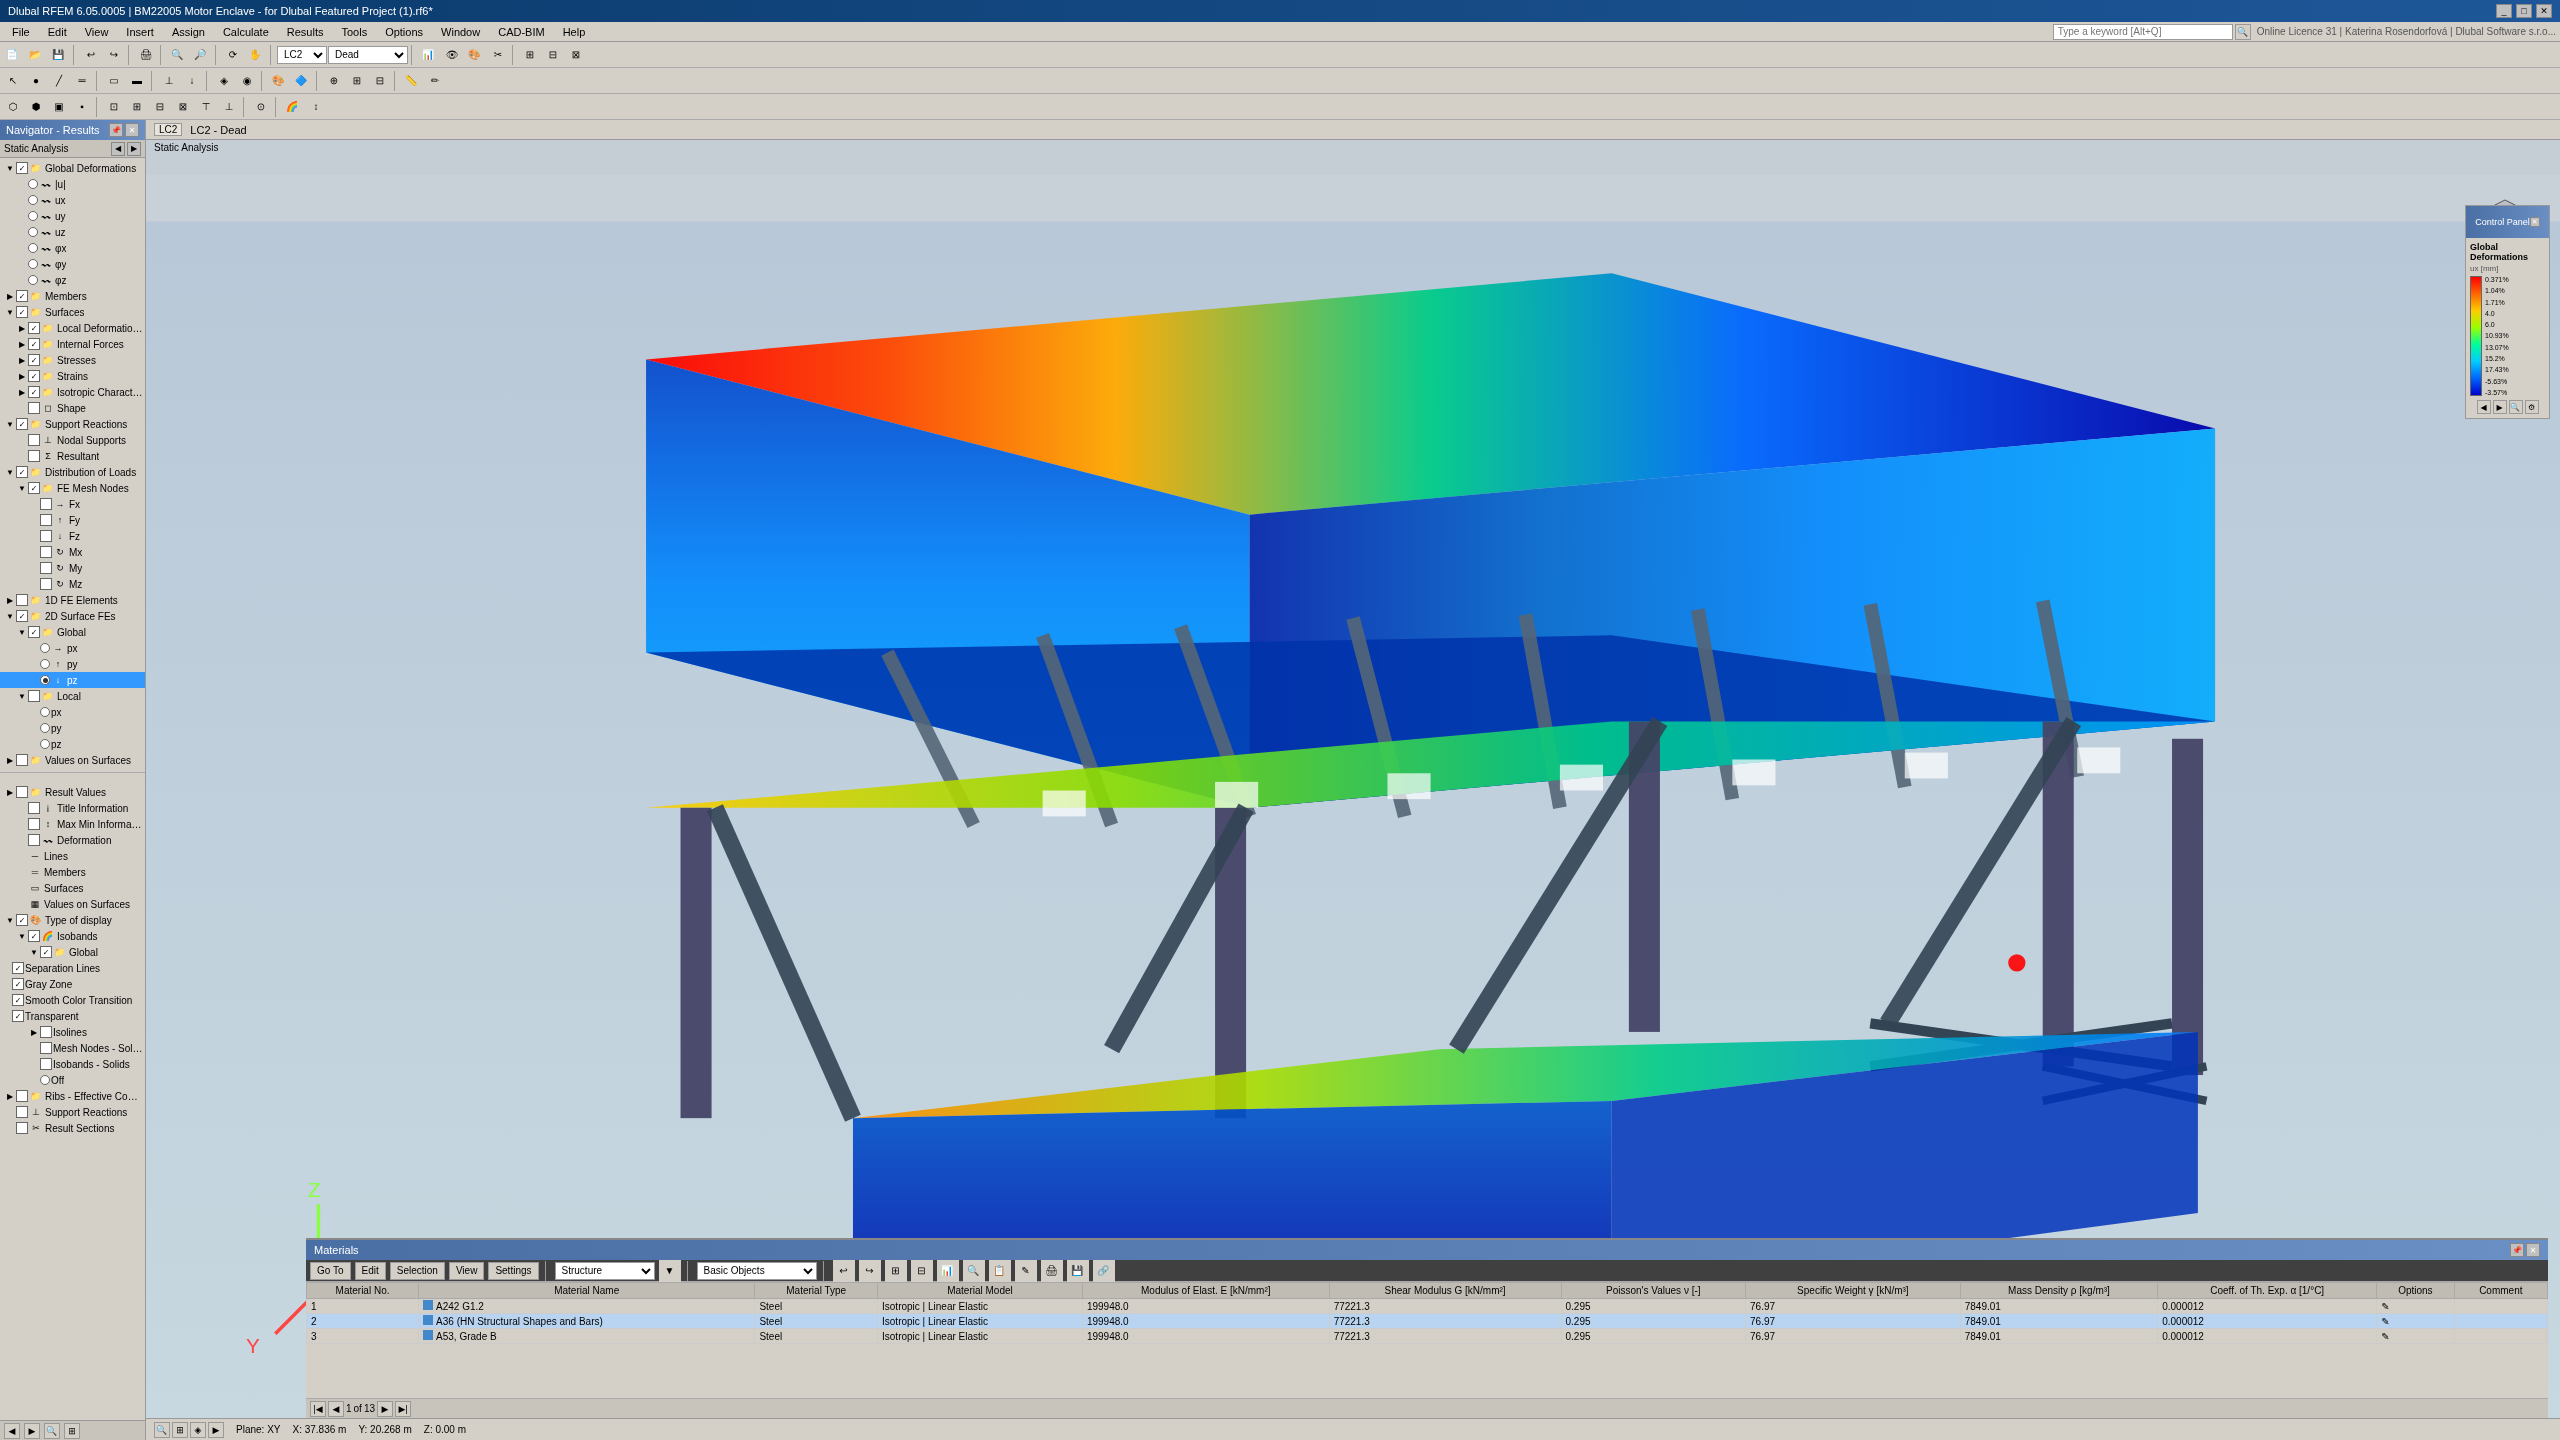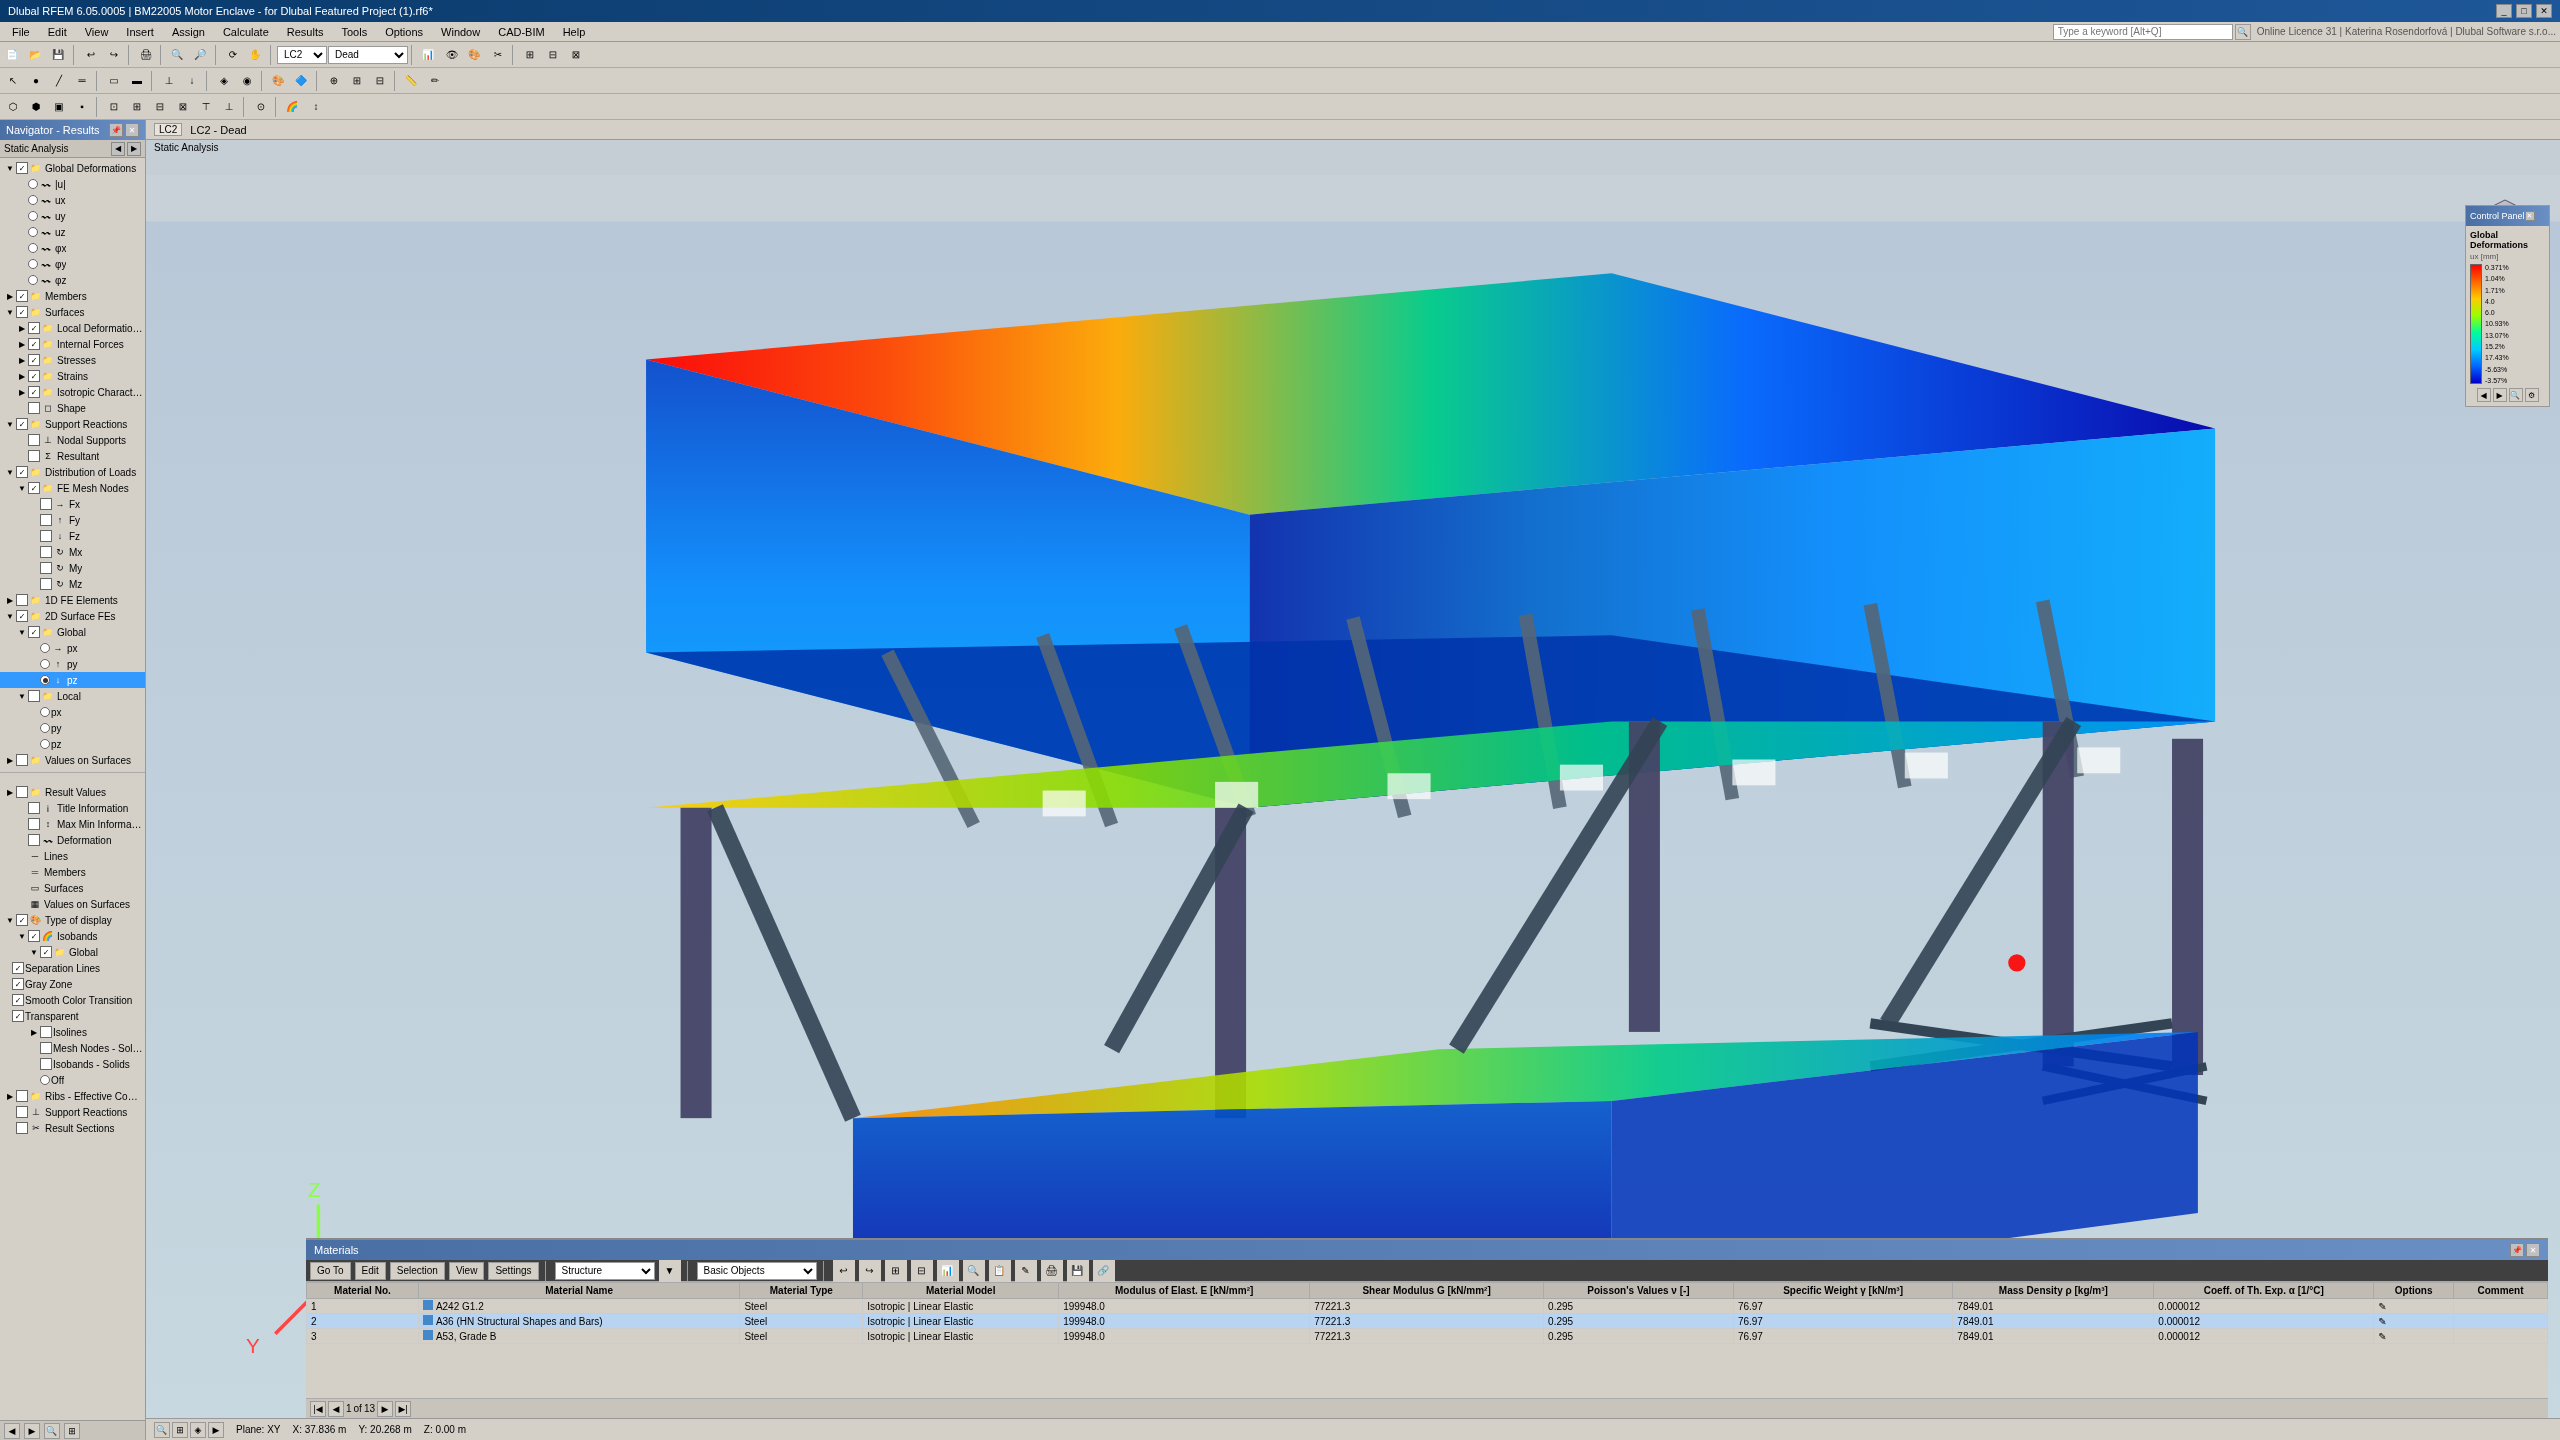--- a/index.html
+++ b/index.html
@@ -185,26 +185,26 @@
       top: 30px;
       right: 10px;
       width: 85px;
       background: #d4d0c8;
       border: 1px solid #999;
       font-size: 9px;
     }
     #cp-header {
       background: linear-gradient(to right, #4a6fa5, #6a8fc5);
       color: white;
-      height: 20px;
+      height: 32px;
       display: flex;
       align-items: center;
       padding: 8px 4px;
       font-size: 9px;
-      justify-content: flex-start;
+      justify-content: center;
     }
     #cp-content { padding: 4px; }
     .cp-title { font-size: 9px; font-weight: bold; margin-bottom: 2px; }
     .cp-subtitle { font-size: 8px; color: #555; margin-bottom: 3px; }
     .color-bar-container { display: flex; gap: 3px; align-items: flex-start; }
     .color-bar {
       width: 12px;
       height: 120px;
       background: linear-gradient(to bottom, #ff0000, #ff6600, #ffcc00, #99ff00, #00ff99, #00ccff, #0066ff, #0000cc);
       border: 1px solid #666;
@@ -282,21 +282,21 @@
     table.data-table {
       width: 100%;
       border-collapse: collapse;
       font-size: 10px;
     }
     table.data-table th {
       background: #c0bcb4;
       border: 1px solid #aaa;
       padding: 2px 4px;
       text-align: center;
-      font-weight: bold;
+      font-weight: normal;
       white-space: nowrap;
     }
     table.data-table td {
       border: 1px solid #ccc;
       padding: 1px 4px;
       white-space: nowrap;
     }
     table.data-table tr:nth-child(even) { background: #e8e4dc; }
     table.data-table tr.selected { background: #b8d4f0; }
     .table-footer {

